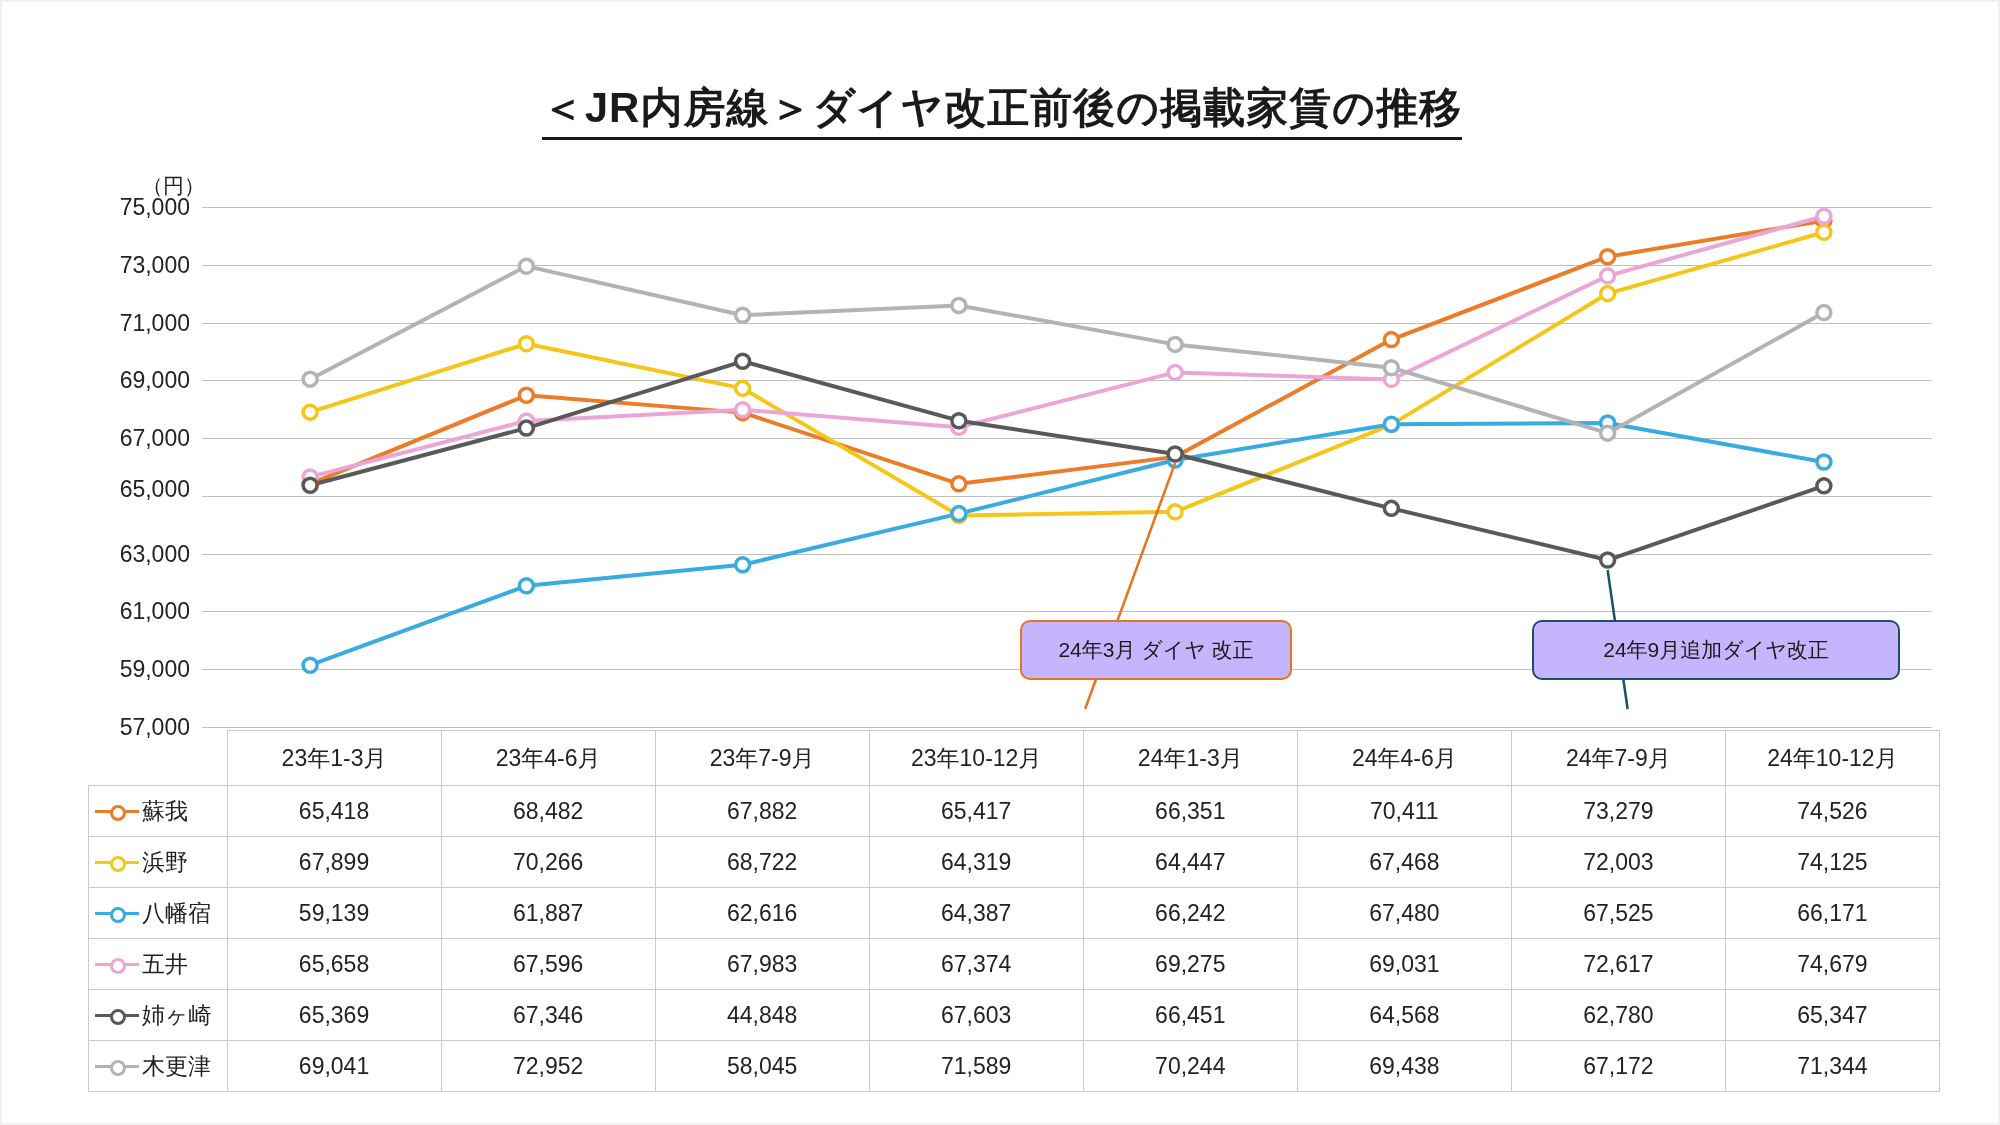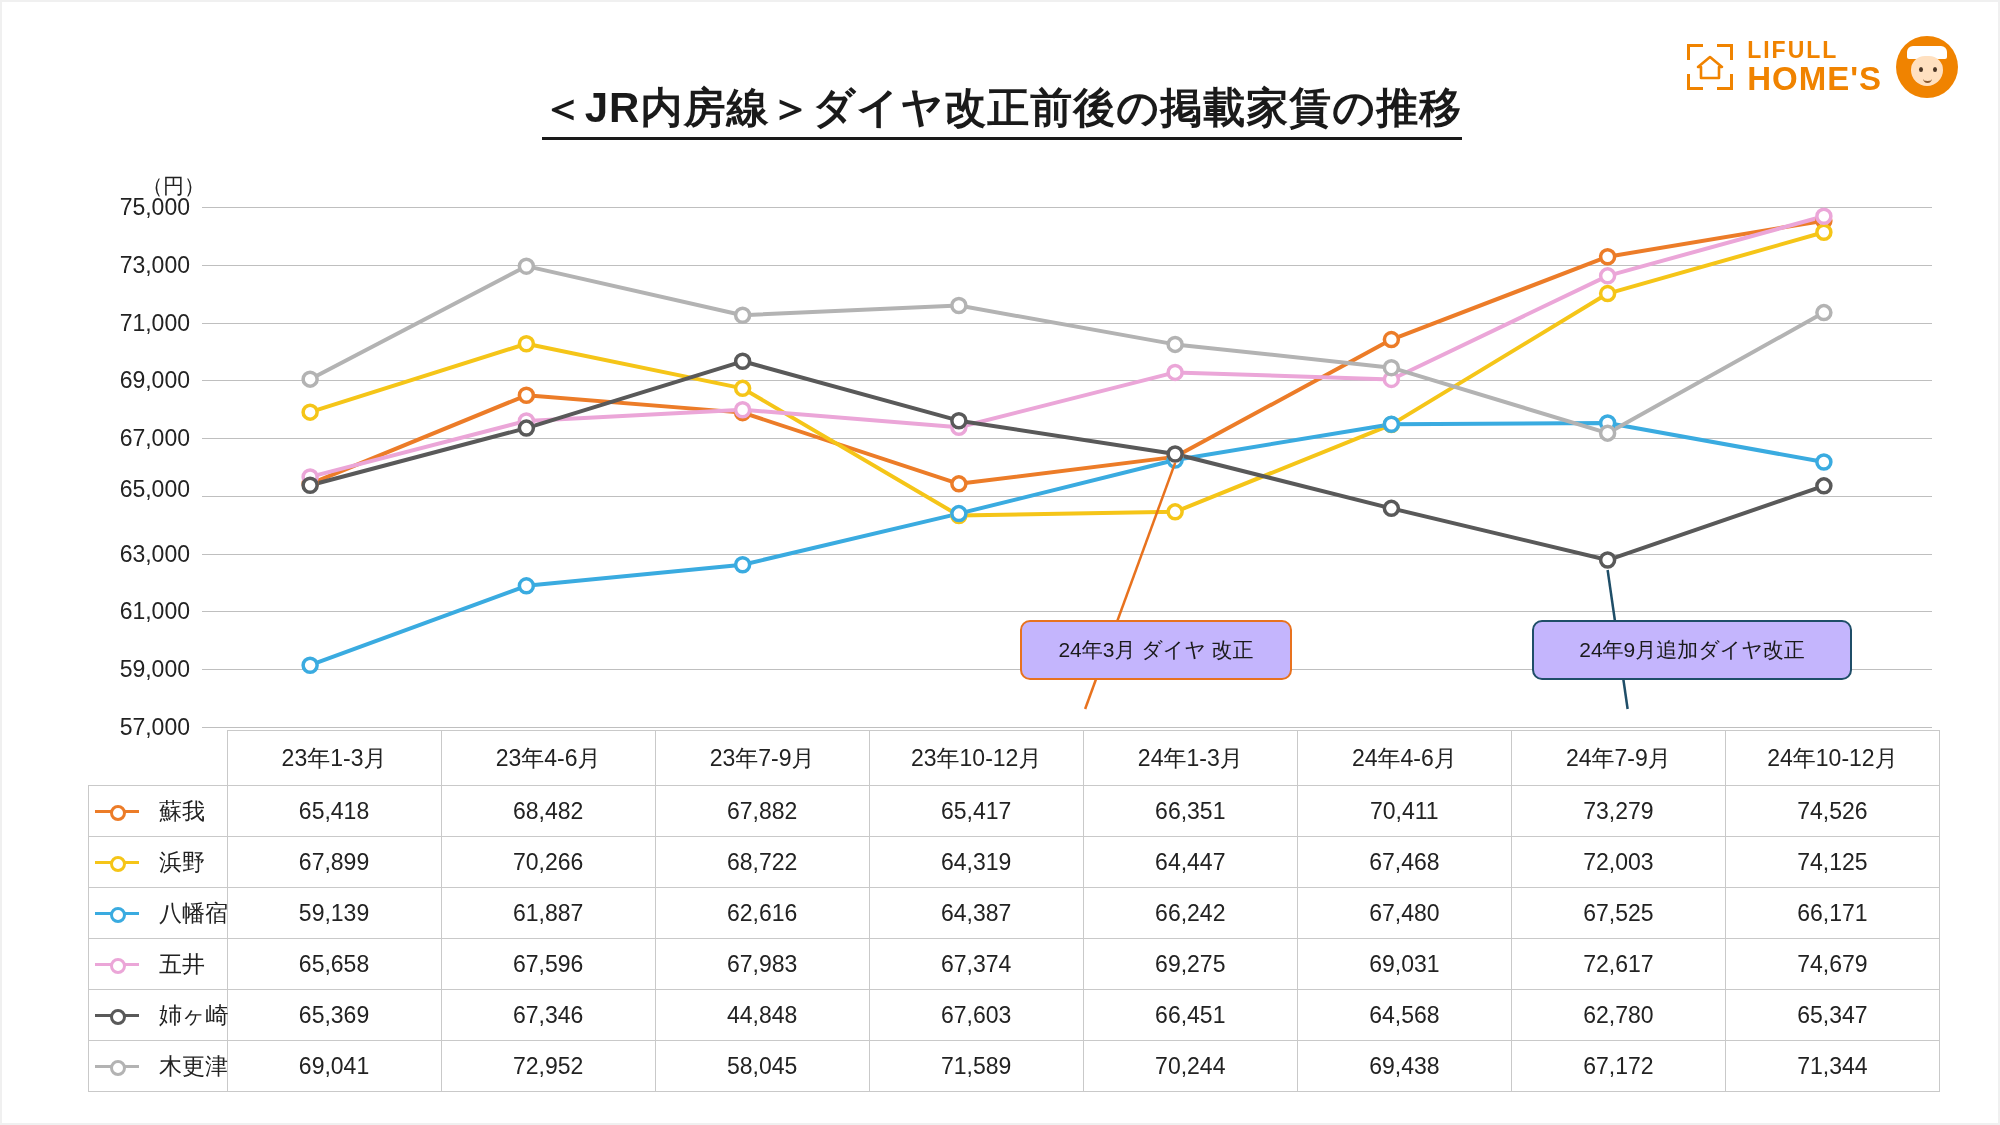--- a/index.html
+++ b/index.html
@@ -176,21 +176,21 @@
     box-sizing: border-box;
   }
   #callout-1 {
     left: 1018px; top: 618px;
     width: 272px; height: 60px;
     border: 2.5px solid #e8721e;
     color: #1a1a1a;
   }
   #callout-2 {
     left: 1530px; top: 618px;
-    width: 320px; height: 60px;
+    width: 368px; height: 60px;
     border: 2.5px solid #1f4e68;
     color: #1a1a1a;
   }
 
   
   #table-wrap {
     position: absolute;
     left: 86px;
     top: 728px;
     width: 1852px;
@@ -215,21 +215,21 @@
     width: 136px;
   }
   .legend-cell {
     text-align: left;
     padding-left: 6px;
     white-space: nowrap;
   }
   .legend-inner {
     display: flex;
     align-items: center;
-    gap: 20px;
+    gap: 3px;
   }
   .legend-marker {
     flex: 0 0 auto;
     width: 44px;
     height: 20px;
     position: relative;
   }
   .legend-marker .lline {
     position: absolute;
     top: 9px; left: 0;
@@ -250,42 +250,20 @@
   .corner-blank {
     border: none !important;
     background: transparent;
   }
 </style>
 </head>
 <body>
 
 <div id="page">
 
-  <div id="logo">
-    <div class="logo-mark">
-      <div class="corner c-tl"></div>
-        <div class="corner c-tr"></div>
-      <div class="corner c-bl"></div>
-        <div class="corner c-br"></div>
-      <svg class="house" viewBox="0 0 28 28">
-        <path d="M14 4 L26 14 L23 14 L23 25 L5 25 L5 14 L2 14 Z" fill="none" stroke="#f08300" stroke-width="2.6" stroke-linejoin="round"></path>
-      </svg>
-    </div>
-    <div class="wordmark">
-      <div class="wm-top">LIFULL</div>
-      <div class="wm-bottom">HOME'S</div>
-    </div>
-    <div class="mascot">
-      <div class="hat"></div>
-        <div class="face"></div>
-      <div class="eye l"></div>
-        <div class="eye r"></div>
-        <div class="mouth"></div>
-    </div>
-  </div>
 
   <div id="title"><span>＜JR内房線＞ダイヤ改正前後の掲載家賃の推移</span></div>
 
   <div id="unit-label">（円）</div>
 
   <div id="plot">
     <div id="grid-layer">
         <div class="gridline" style="top: 0px;"></div>
         <div class="gridline" style="top: 57.7778px;"></div>
         <div class="gridline" style="top: 115.556px;"></div>

